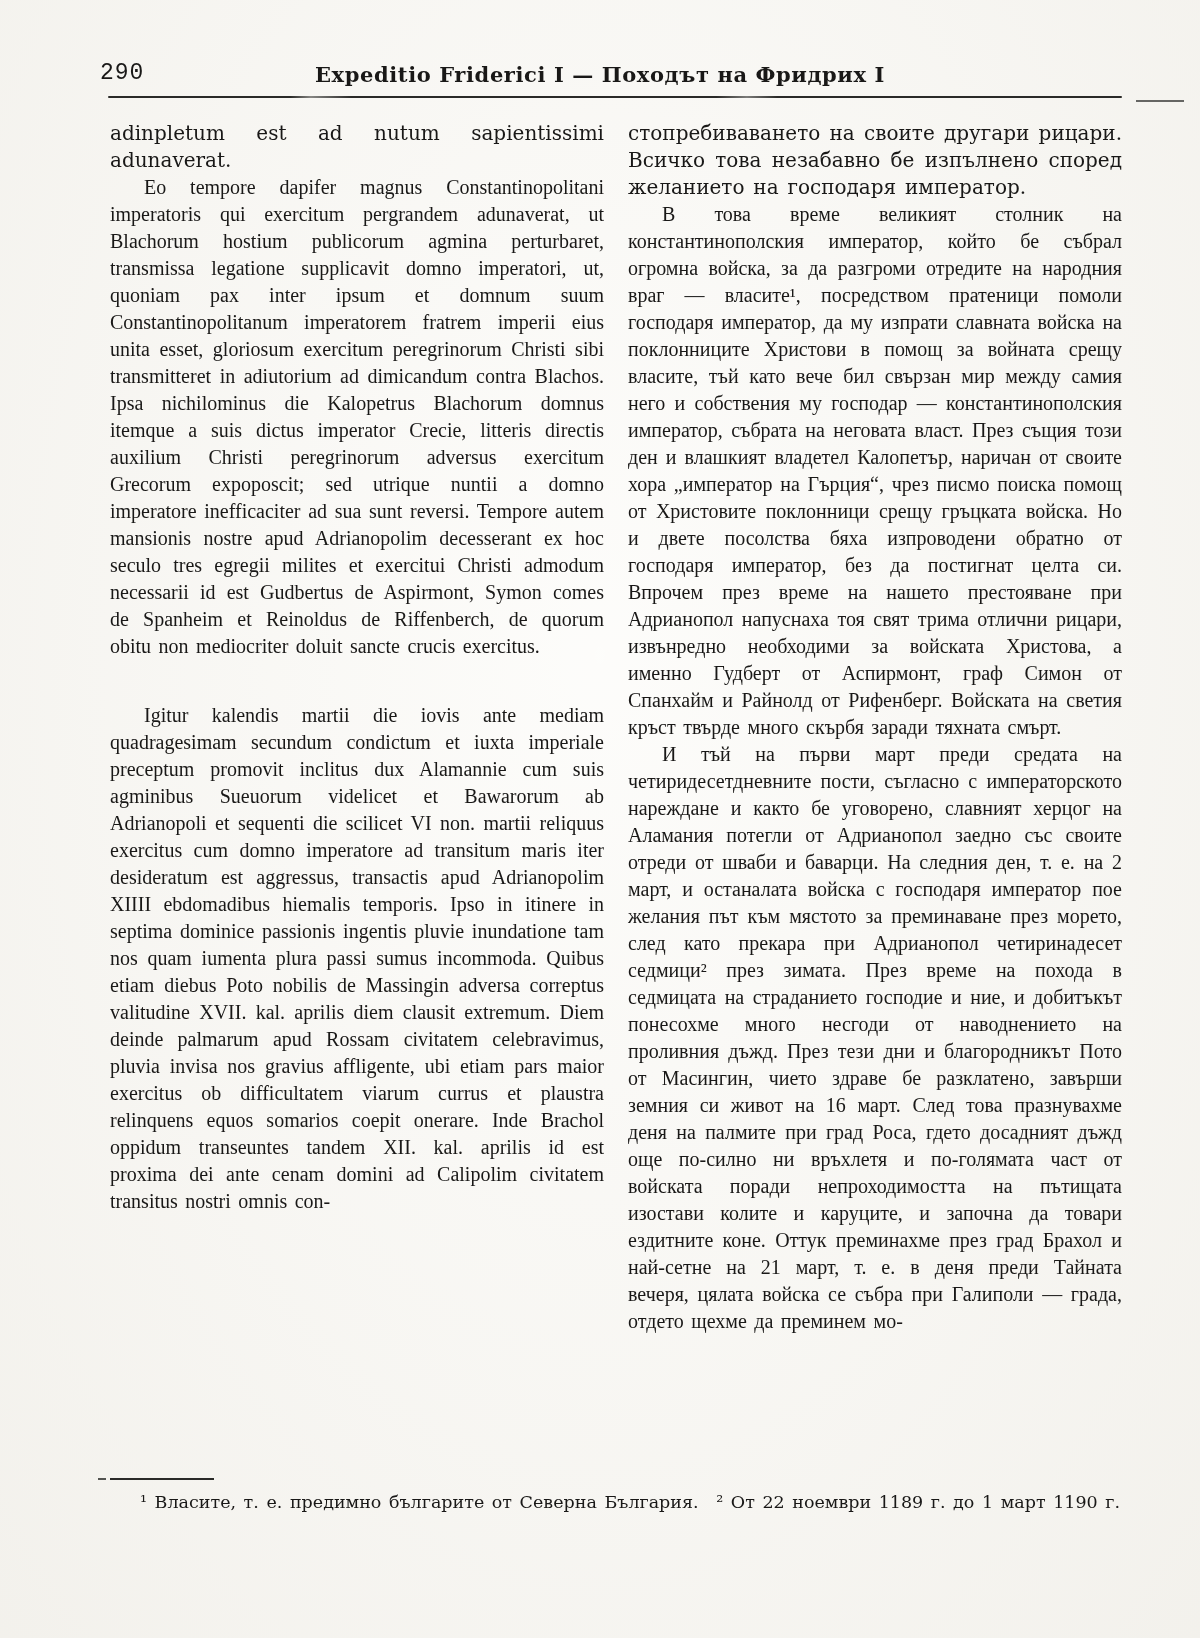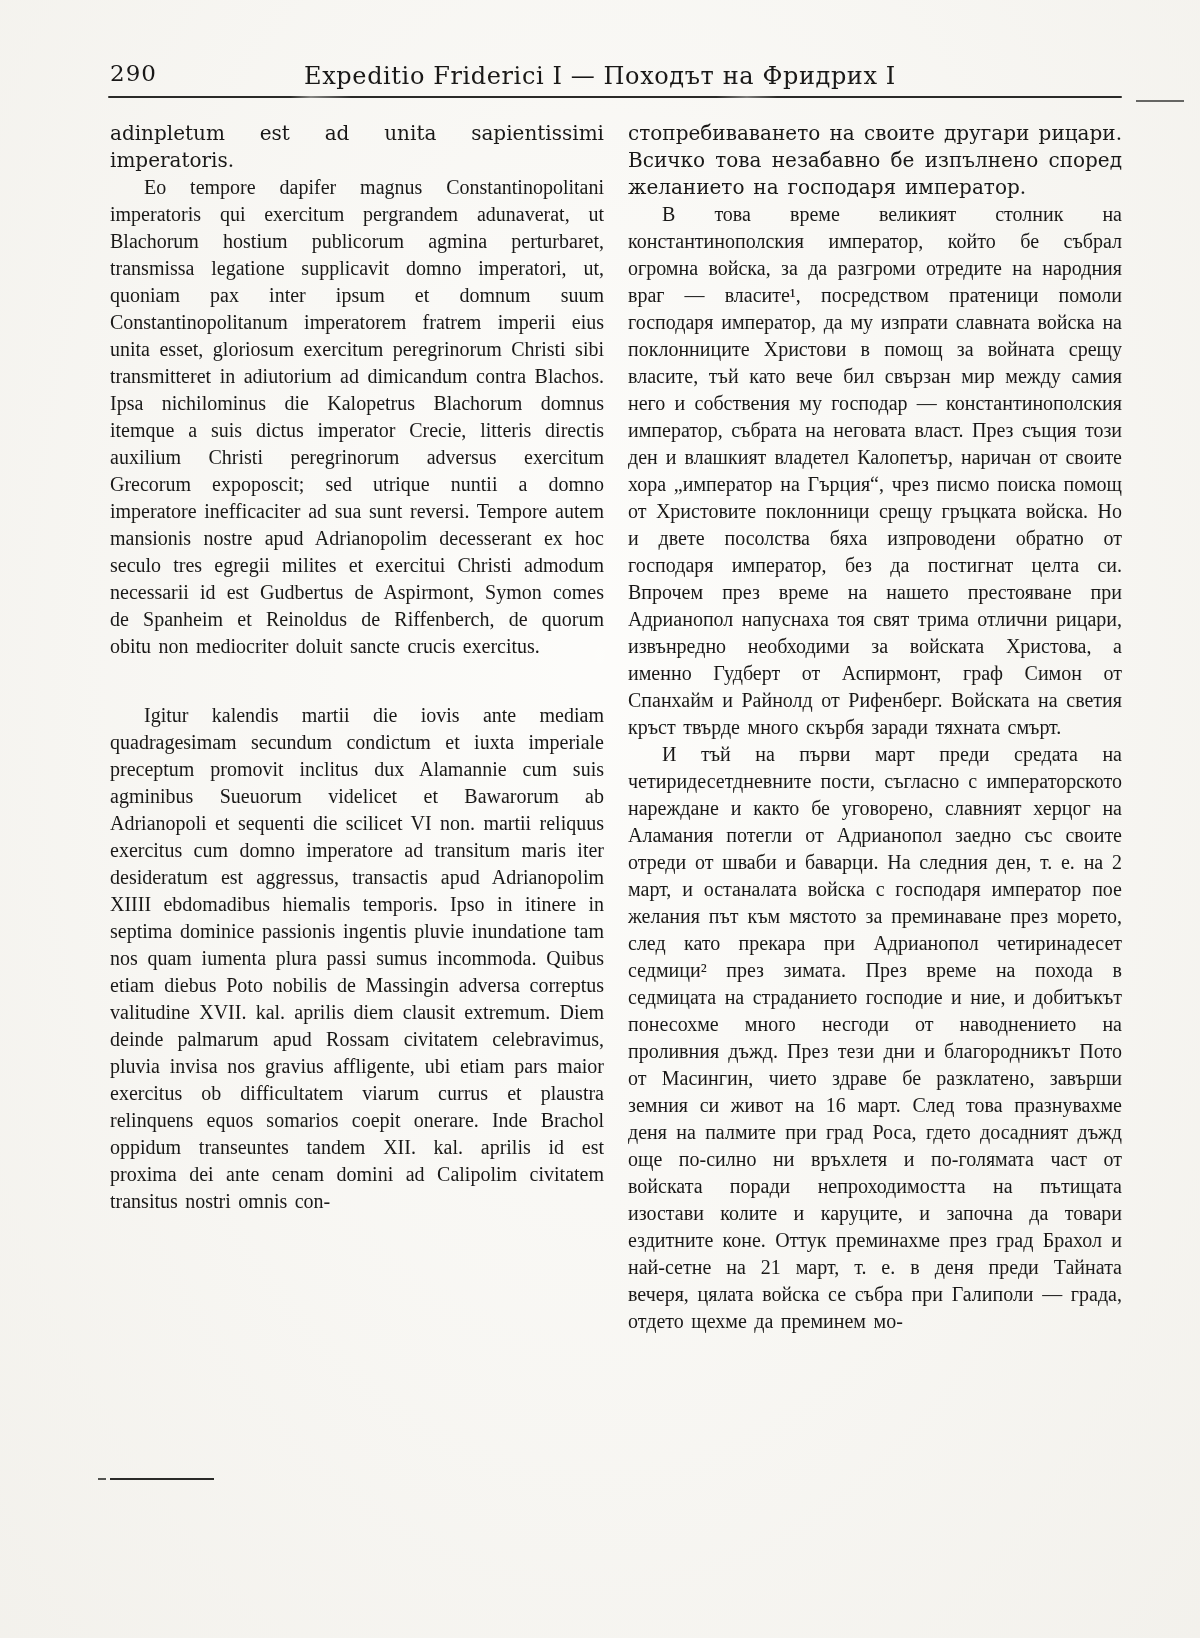--- a/index.html
+++ b/index.html
@@ -13,33 +13,35 @@
     height: 1638px;
     margin: 0 auto;
     background: #fbfaf6;
     background-image: radial-gradient(ellipse at 50% 40%, rgba(255,255,255,0.5), rgba(205,200,190,0.18));
     color: #191817;
     font-family: "DejaVu Serif", "Liberation Serif", serif;
     overflow: hidden;
   }
   .pagenum {
     position: absolute;
-    left: 110px;
+    left: 100px;
     top: 60px;
     font-size: 23px;
     letter-spacing: 1px;
+    font-family: Liberation Mono, monospace;
   }
   .running-title {
     position: absolute;
     left: 0;
     right: 0;
     top: 62px;
     text-align: center;
-    font-size: 24px;
+    font-size: 21px;
     letter-spacing: 0.6px;
+    font-weight: bold;
   }
   .header-rule {
     position: absolute;
     left: 108px;
     top: 96px;
     width: 1014px;
     height: 2px;
     background: linear-gradient(to right,
       #2a2a28 0%, #2a2a28 18%, rgba(42,42,40,0.55) 20%,
       #2a2a28 24%, #2a2a28 60%, rgba(42,42,40,0.6) 63%,
@@ -113,29 +115,33 @@
 
   <div class="pagenum">290</div>
 
   <div class="running-title">Expeditio Friderici I — Походът на Фридрих I</div>
 
   <div class="header-rule"></div>
 
   <div class="columns">
 
     <div class="col" lang="la">
-      <p class="noindent">adinpletum est ad unita sapientissimi imperatoris.</p>
+      <p class="noindent">adinpletum est ad nutum sapientissimi adunaverat.</p>
       <p class="indent">Eo tempore dapifer magnus Constantinopolitani imperatoris qui exercitum pergrandem adunaverat, ut Blachorum hostium publicorum agmina perturbaret, transmissa legatione supplicavit domno imperatori, ut, quoniam pax inter ipsum et domnum suum Constantinopolitanum imperatorem fratrem imperii eius unita esset, gloriosum exercitum peregrinorum Christi sibi transmitteret in adiutorium ad dimicandum contra Blachos. Ipsa nichilominus die Kalopetrus Blachorum domnus itemque a suis dictus imperator Crecie, litteris directis auxilium Christi peregrinorum adversus exercitum Grecorum expoposcit; sed utrique nuntii a domno imperatore inefficaciter ad sua sunt reversi. Tempore autem mansionis nostre apud Adrianopolim decesserant ex hoc seculo tres egregii milites et exercitui Christi admodum necessarii id est Gudbertus de Aspirmont, Symon comes de Spanheim et Reinoldus de Riffenberch, de quorum obitu non mediocriter doluit sancte crucis exercitus.</p>
       <p class="indent gap-before">Igitur kalendis martii die iovis ante mediam quadragesimam secundum condictum et iuxta imperiale preceptum promovit inclitus dux Alamannie cum suis agminibus Sueuorum videlicet et Bawarorum ab Adrianopoli et sequenti die scilicet VI non. martii reliquus exercitus cum domno imperatore ad transitum maris iter desideratum est aggressus, transactis apud Adrianopolim XIIII ebdomadibus hiemalis temporis. Ipso in itinere in septima dominice passionis ingentis pluvie inundatione tam nos quam iumenta plura passi sumus incommoda. Quibus etiam diebus Poto nobilis de Massingin adversa correptus valitudine XVII. kal. aprilis diem clausit extremum. Diem deinde palmarum apud Rossam civitatem celebravimus, pluvia invisa nos gravius affligente, ubi etiam pars maior exercitus ob difficultatem viarum currus et plaustra relinquens equos somarios coepit onerare. Inde Brachol oppidum transeuntes tandem XII. kal. aprilis id est proxima dei ante cenam domini ad Calipolim civitatem transitus nostri omnis con-</p>
     </div>
 
     <div class="col" lang="bg">
       <p class="noindent">стопребиваването на своите другари рицари. Всичко това незабавно бе изпълнено според желанието на господаря император.</p>
       <p class="indent">В това време великият столник на константинополския император, който бе събрал огромна войска, за да разгроми отредите на народния враг — власите¹, посредством пратеници помоли господаря император, да му изпрати славната войска на поклонниците Христови в помощ за войната срещу власите, тъй като вече бил свързан мир между самия него и собствения му господар — константинополския император, събрата на неговата власт. През същия този ден и влашкият владетел Калопетър, наричан от своите хора „император на Гърция“, чрез писмо поиска помощ от Христовите поклонници срещу гръцката войска. Но и двете посолства бяха изпроводени обратно от господаря император, без да постигнат целта си. Впрочем през време на нашето престояване при Адрианопол напуснаха тоя свят трима отлични рицари, извънредно необходими за войската Христова, а именно Гудберт от Аспирмонт, граф Симон от Спанхайм и Райнолд от Рифенберг. Войската на светия кръст твърде много скърбя заради тяхната смърт.</p>
       <p class="indent">И тъй на първи март преди средата на четиридесетдневните пости, съгласно с императорското нареждане и както бе уговорено, славният херцог на Аламания потегли от Адрианопол заедно със своите отреди от шваби и баварци. На следния ден, т. е. на 2 март, и останалата войска с господаря император пое желания път към мястото за преминаване през морето, след като прекара при Адрианопол четиринадесет седмици² през зимата. През време на похода в седмицата на страданието господие и ние, и добитъкът понесохме много несгоди от наводнението на проливния дъжд. През тези дни и благородникът Пото от Масингин, чието здраве бе разклатено, завърши земния си живот на 16 март. След това празнувахме деня на палмите при град Роса, гдето досадният дъжд още по-силно ни връхлетя и по-голямата част от войската поради непроходимостта на пътищата изостави колите и каруците, и започна да товари ездитните коне. Оттук преминахме през град Брахол и най-сетне на 21 март, т. е. в деня преди Тайната вечеря, цялата войска се събра при Галиполи — града, отдето щехме да преминем мо-</p>
     </div>
 
   </div>
 
   <div class="fn-rule"></div>
 
+  <div class="footnotes">
+    <span class="fn1">¹ Власите, т. е. предимно българите от Северна България.</span>
+    <span class="fn2">² От 22 ноември 1189 г. до 1 март 1190 г.</span>
+  </div>
 
 </div>
 
 </body></html>

